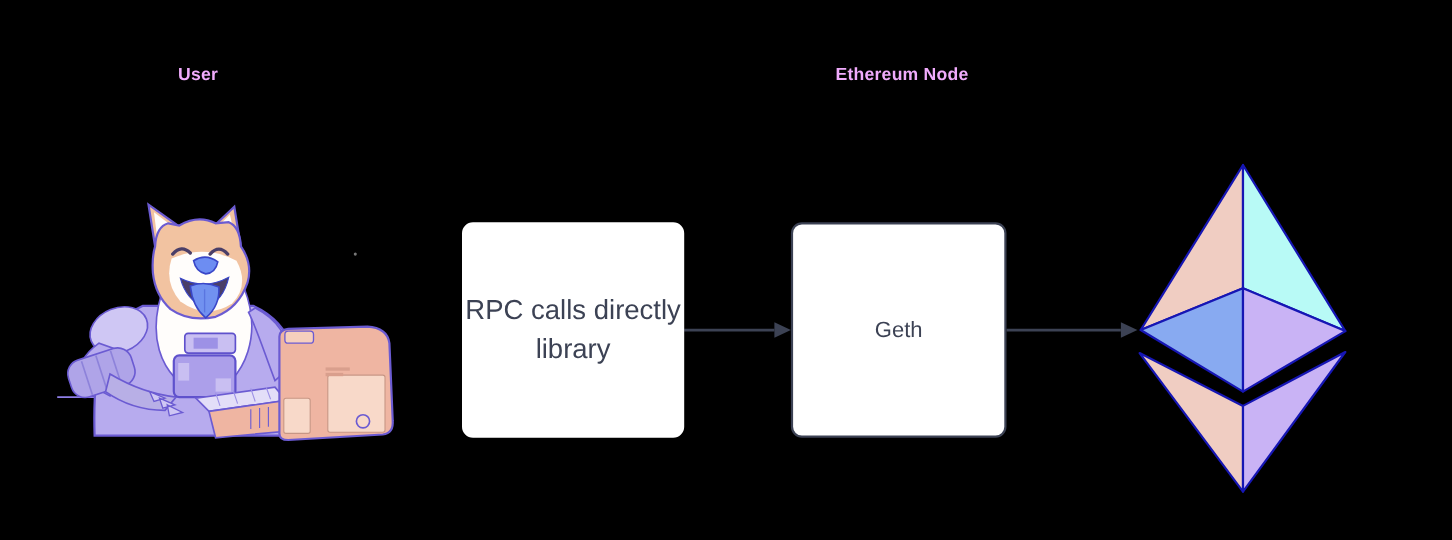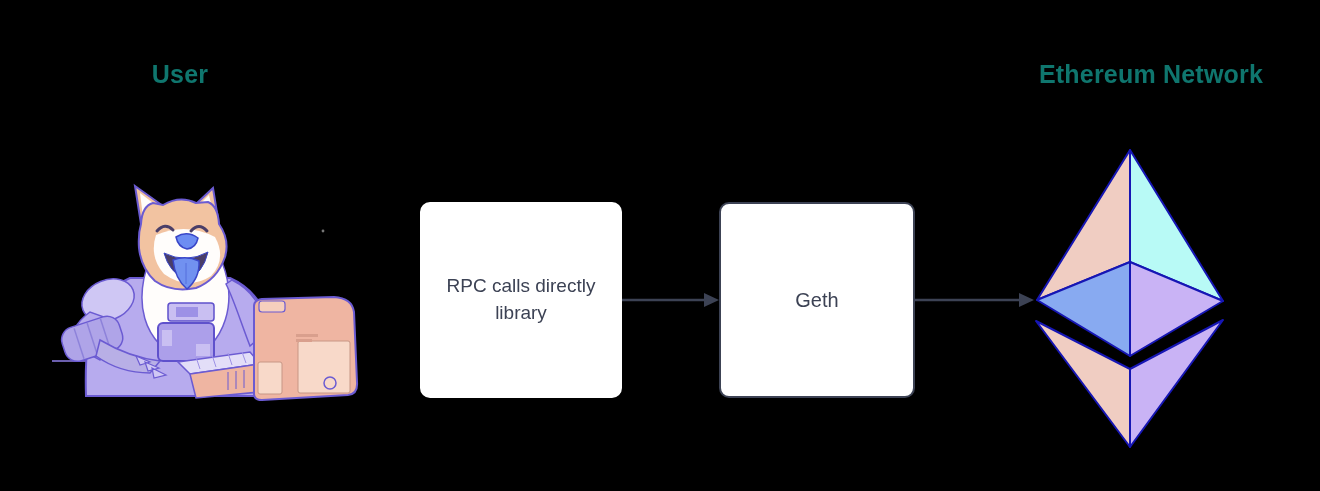--- a/index.html
+++ b/index.html
@@ -2,40 +2,40 @@
 <html><head>
 <meta charset="utf-8">
 <style>
   html,body{margin:0;padding:0;background:#000;}
   #canvas{
     position:relative;width:1320px;height:491px;background:#000000;
     font-family:"Liberation Sans",sans-serif;overflow:hidden;
   }
   .col-title{
     position:absolute;transform:translateX(-50%);
-    color:#0f766e;font-size:25px;font-weight:bold;white-space:nowrap;
+    color:#f0abfc;font-size:16px;font-weight:bold;white-space:nowrap;
     letter-spacing:.2px;
   }
   .node-box{
     position:absolute;box-sizing:border-box;background:#FFFFFF;
     border-radius:10px;display:flex;flex-direction:column;
     align-items:center;justify-content:center;
-    color:#3C4254;font-size:19px;line-height:1.42;text-align:center;
+    color:#3C4254;font-size:25px;line-height:1.42;text-align:center;
   }
   #rpc-box{left:420px;top:202px;width:202px;height:196px;border:2px solid #FFFFFF;}
   #geth-box{left:719px;top:202px;width:196px;height:196px;border:2px solid #3C4254;font-size:20px;}
   svg.layer{position:absolute;left:0;top:0;}
 </style>
 </head>
 <body>
 
 <div id="canvas">
 
   <div class="col-title" style="left:180px;top:60px">User</div>
-  <div class="col-title" style="left:1151px;top:60px">Ethereum Network</div>
+  <div class="col-title" style="left:820px;top:60px">Ethereum Node</div>
 
   <svg class="layer" width="1320" height="491" viewBox="0 0 1320 491">
 
     <g>
 
       <line x1="52" y1="361" x2="114" y2="361" stroke="#8F7FE8" stroke-width="1.5"></line>
       <circle cx="323" cy="231" r="1.4" fill="#777777"></circle>
 
       <path d="M 86,396 C 84,330 92,295 130,278 L 230,278 C 268,295 276,330 274,396 Z" fill="#B7ABEE" stroke="#6B5BD2" stroke-width="2"></path>
 

